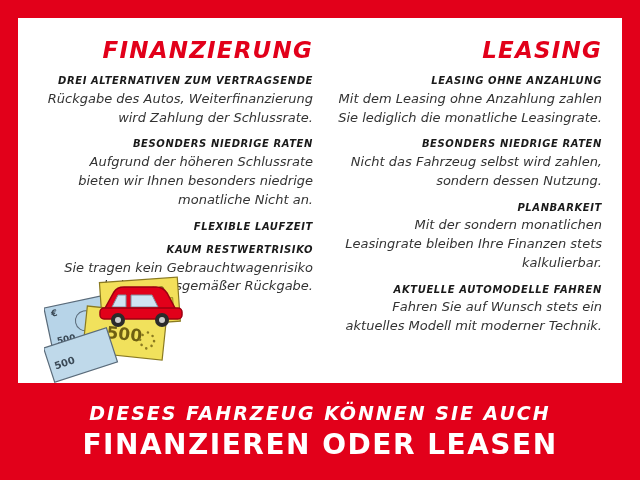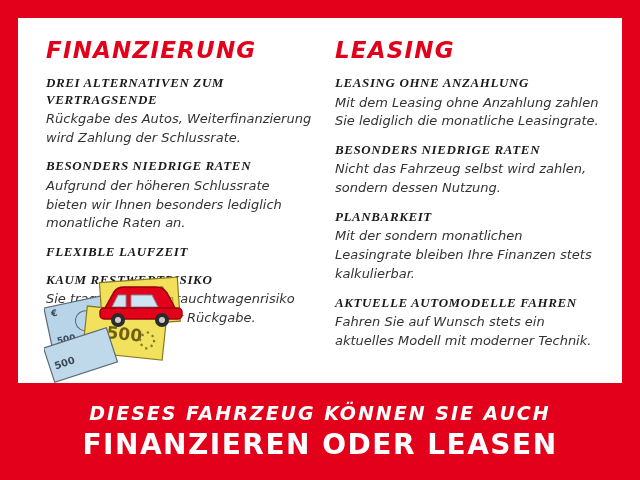--- a/index.html
+++ b/index.html
@@ -33,44 +33,43 @@
   }
 
   
   .columns {
     position: absolute;
     left: 46px; top: 38px;
     width: 556px;
     display: flex;
     gap: 22px;
   }
-  .col { width: 267px; }
+  .col { width: 267px; text-align: right; }
 
   .col-heading {
     font-family: "DejaVu Sans", sans-serif;
     font-weight: bold;
     font-style: italic;
     font-size: 23px;
     letter-spacing: 1.2px;
     color: #e2001a;
     text-transform: uppercase;
     margin-bottom: 12px;
     line-height: 1.1;
   }
   .item { margin-bottom: 11px; }
   .item-title {
     font-weight: bold;
     font-style: italic;
-    font-size: 13px;
+    font-size: 10px;
     letter-spacing: 0.6px;
     color: #1a1a1a;
     text-transform: uppercase;
     margin-bottom: 2px;
     line-height: 1.25;
-    font-family: Liberation Serif, serif;
   }
   .item-text {
     font-size: 13px;
     font-style: italic;
     color: #333333;
     line-height: 1.45;
   }
 
   
   .banner {
@@ -118,21 +117,21 @@
 
     <div class="col">
       <div class="col-heading">Finanzierung</div>
 
       <div class="item">
         <div class="item-title">Drei Alternativen zum Vertragsende</div>
         <div class="item-text">Rückgabe des Autos, Weiterfinanzierung wird Zahlung der Schlussrate.</div>
       </div>
       <div class="item">
         <div class="item-title">Besonders niedrige Raten</div>
-        <div class="item-text">Aufgrund der höheren Schlussrate bieten wir Ihnen besonders lediglich monatliche Raten an.</div>
+        <div class="item-text">Aufgrund der höheren Schlussrate bieten wir Ihnen besonders niedrige monatliche Nicht an.</div>
       </div>
       <div class="item">
         <div class="item-title">Flexible Laufzeit</div>
       </div>
       <div class="item">
         <div class="item-title">Kaum Restwertrisiko</div>
         <div class="item-text">Sie tragen kein Gebrauchtwagenrisiko bei vertragsgemäßer Rückgabe.</div>
       </div>
     </div>
 

